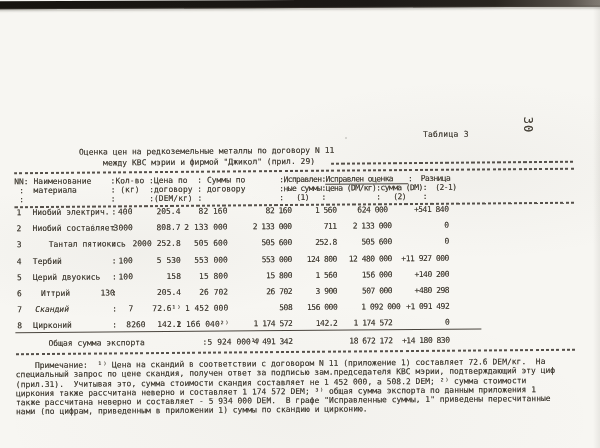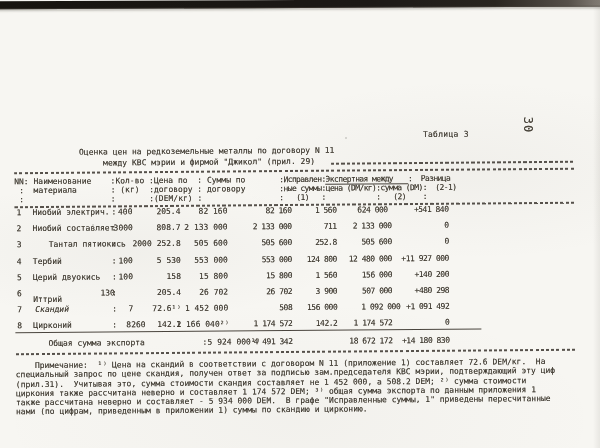--- a/index.html
+++ b/index.html
@@ -79,21 +79,21 @@
 
     <div class="ln dash" id="dashA"></div>
     <div class="ln dash" id="dashB"></div>
     <div class="ln dash" id="dashC"></div>
     <div class="ln solid" id="solidD"></div>
     <div class="ln dash" id="dashE"></div>
 
     <div class="hdr">
       <div class="hline">
         <span class="hl">NN: Наименование    :Кол-во :Цена по  : Суммы по</span>
-        <span class="hr"><span>:Исправлен:</span><span class="expert">Экспертная между</span><span>:  Разница</span></span>
+        <span class="hr"><span>:Исправлен:</span><span class="expert">Исправлен оценка</span><span>:  Разница</span></span>
       </div>
       <div class="hline">
         <span class="hl"> :  материала       : (кг)  :договору : договору</span>
         <span class="hr">:ные суммы:цена (DM/кг):сумма (DM):  (2-1)</span>
       </div>
       <div class="hline">
         <span class="hl"> :                  :       :(DEM/кг) :</span>
         <span class="hr">:   (1)   :            :   (2)    :</span>
       </div>
     </div>
@@ -154,21 +154,21 @@
           <span class="cell r" style="left: 128px; width: 38px;">158</span>
           <span class="cell r" style="left: 161px; width: 52px;">15 800</span>
           <span class="cell r tight" style="left: 215px; width: 62px;">15 800</span>
           <span class="cell r tight" style="left: 275px; width: 47px;">1 560</span>
           <span class="cell r tight" style="left: 323px; width: 54px;">156 000</span>
           <span class="cell r tight" style="left: 374px; width: 60px;">+140 200</span>
           <span class="cell" style="left: 97px;">:</span>
         </div>
         <div class="row" style="top: 81px;">
           <span class="cell" style="left: 2px; width: 14px;">6</span>
-          <span class="cell" style="left: 18px; width: 78px; margin-top: 6px;">Иттрий</span>
+          <span class="cell" style="left: 26px; width: 78px;">Иттрий</span>
           <span class="cell r" style="left: 83px; width: 19px; text-align: center;">130</span>
           <span class="cell r" style="left: 128px; width: 38px;">205.4</span>
           <span class="cell r" style="left: 161px; width: 52px;">26 702</span>
           <span class="cell r tight" style="left: 215px; width: 62px;">26 702</span>
           <span class="cell r tight" style="left: 275px; width: 47px;">3 900</span>
           <span class="cell r tight" style="left: 323px; width: 54px;">507 000</span>
           <span class="cell r tight" style="left: 374px; width: 60px;">+480 298</span>
           <span class="cell" style="left: 97px;">:</span>
         </div>
         <div class="row" style="top: 97.2px;">

